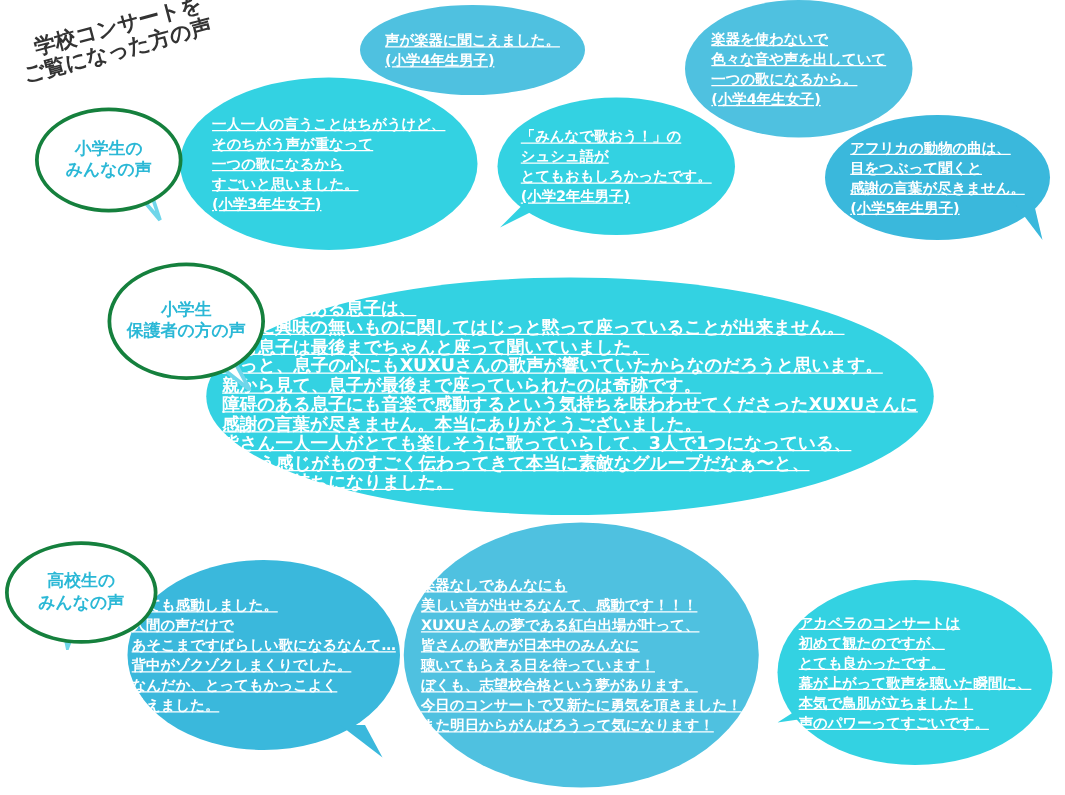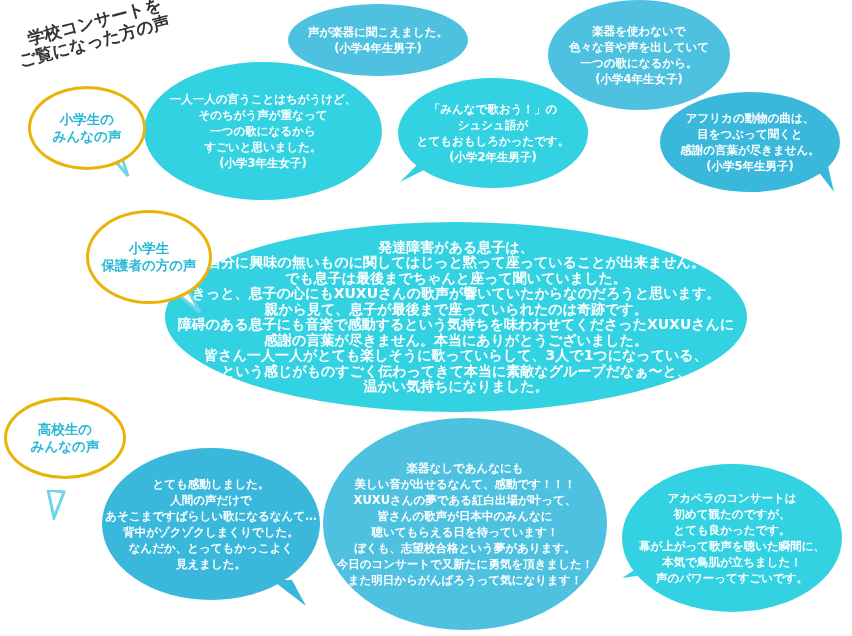--- a/index.html
+++ b/index.html
@@ -13,30 +13,31 @@
     transform: rotate(-15deg); transform-origin: left top;
     color: #333333; font-weight: bold; font-size: 17px; line-height: 19px;
     white-space: nowrap; letter-spacing: 0px;
   }
   .title .l1 { display: block; padding-left: 14px; }
   .title .l2 { display: block; }
 
   .bubble {
     position: absolute; border-radius: 50%;
     display: flex; align-items: center; justify-content: center;
-    text-align: center; color: #ffffff;
+    color: #ffffff;
     font-size: 11.5px; line-height: 16px; font-weight: bold;
     box-sizing: border-box;
+    text-decoration: underline;
   }
   .bubble .txt { white-space: pre-line; position: relative; z-index: 2; }
   .tail { position: absolute; width: 0; height: 0; z-index: 1; }
 
   .label {
     position: absolute; border-radius: 50%;
-    background: #ffffff; border: 3px solid #eab308;
+    background: #ffffff; border: 3px solid #15803d;
     display: flex; align-items: center; justify-content: center;
     text-align: center; color: #2bb8d6; font-weight: bold;
     font-size: 13.5px; line-height: 17px; box-sizing: border-box;
     z-index: 3;
   }
   .label .txt { white-space: pre-line; }
   .ltail { position: absolute; z-index: 2; }
 
   .c-a { background: #33d2e2; }
   .c-b { background: #4fc1e0; }
@@ -150,16 +151,16 @@
 初めて観たのですが、
 とても良かったです。
 幕が上がって歌声を聴いた瞬間に、
 本気で鳥肌が立ちました！
 声のパワーってすごいです。</span>
 </div>
 
 <svg class="ltail" style="left:44px; top:490px; width:26px; height:30px;">
   <path d="M4 0 L10 28 L20 2 Z" fill="#ffffff" stroke="#6fd6ea" stroke-width="3"></path>
 </svg>
-<div class="label" style="left:4px; top:397px; width:122px; height:82px;">
+<div class="label" style="left:4px; top:433px; width:122px; height:82px;">
   <span class="txt">高校生の
 みんなの声</span>
 </div>
 
 </body></html>

